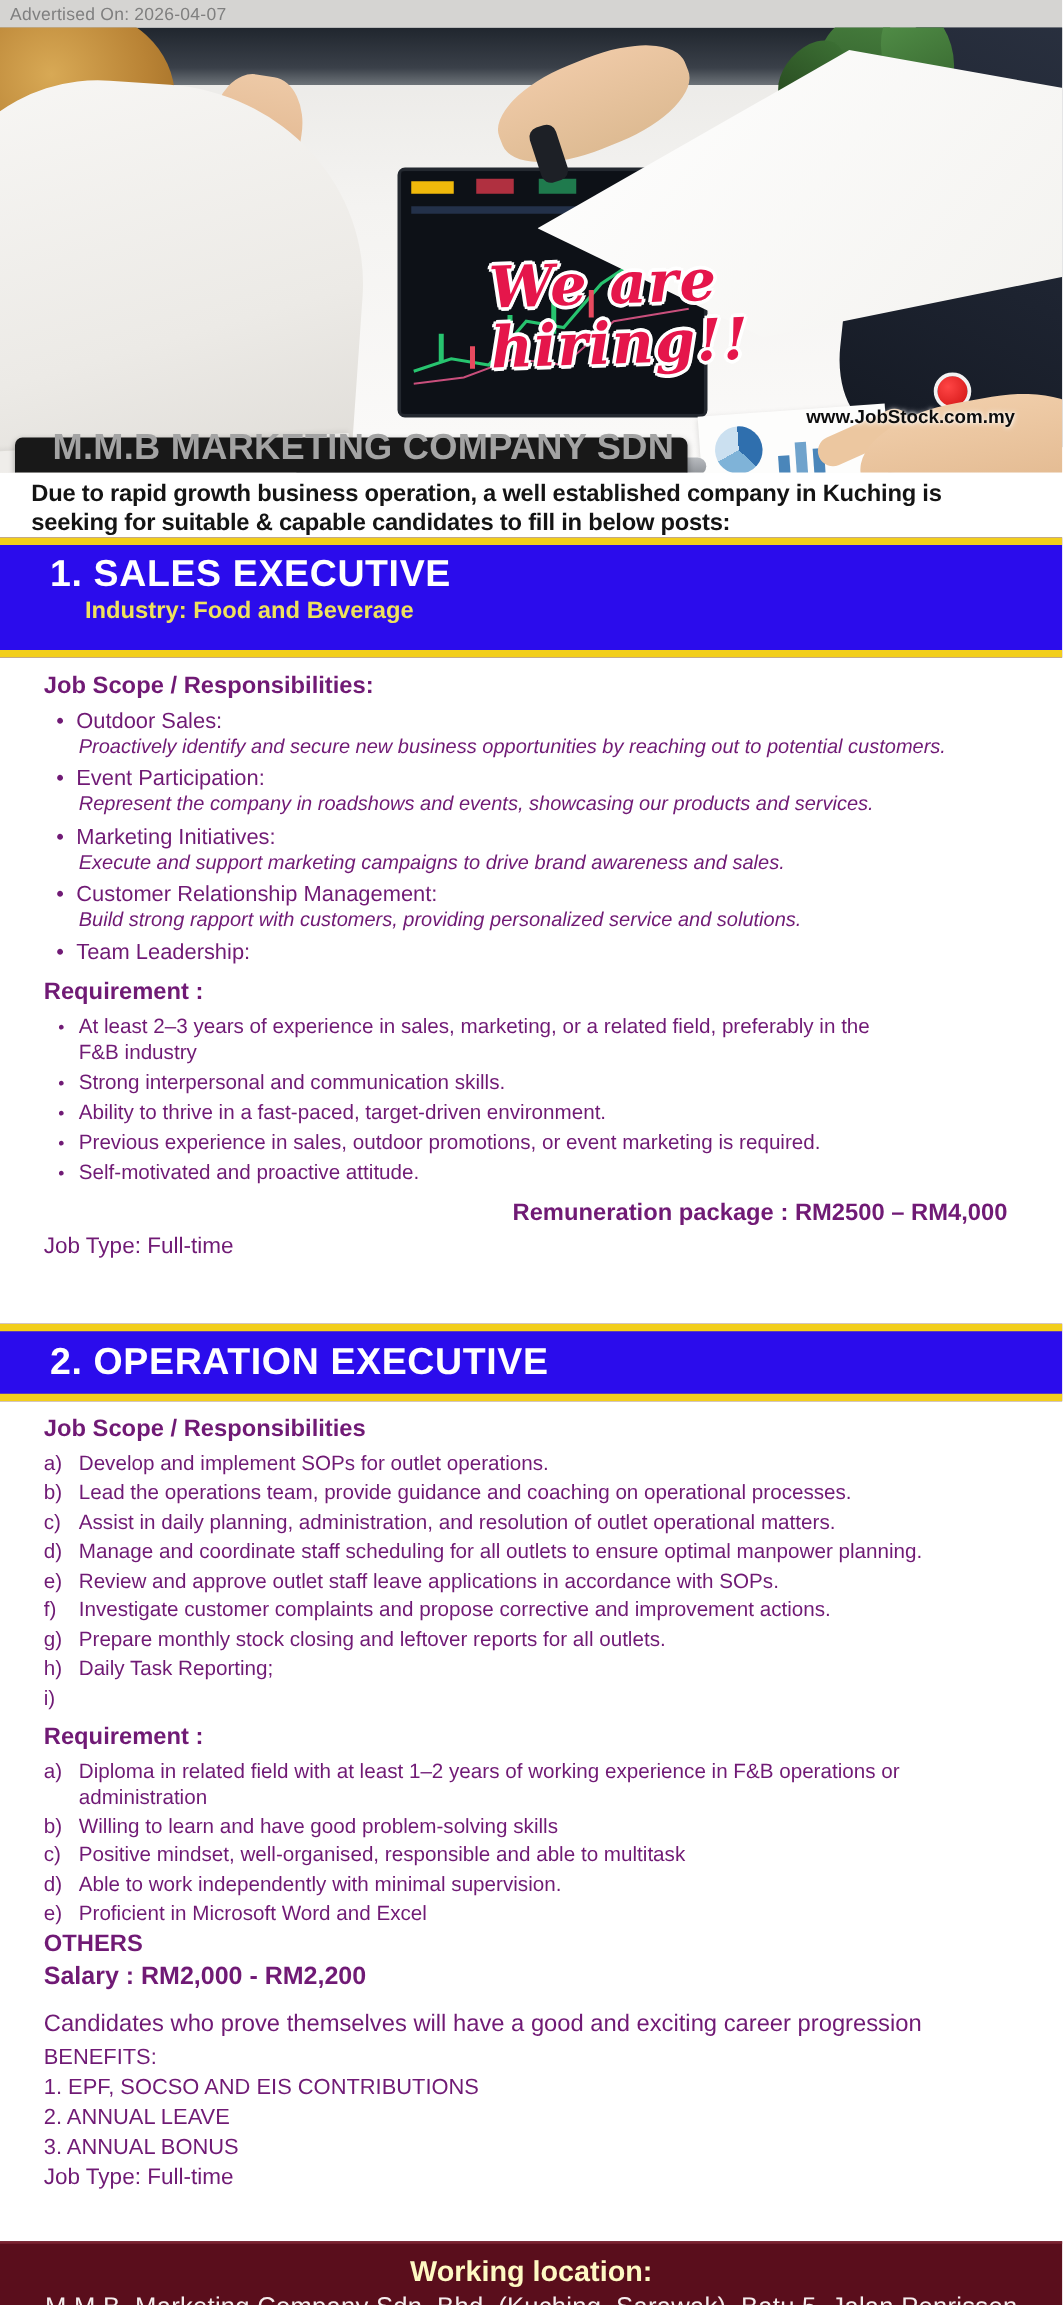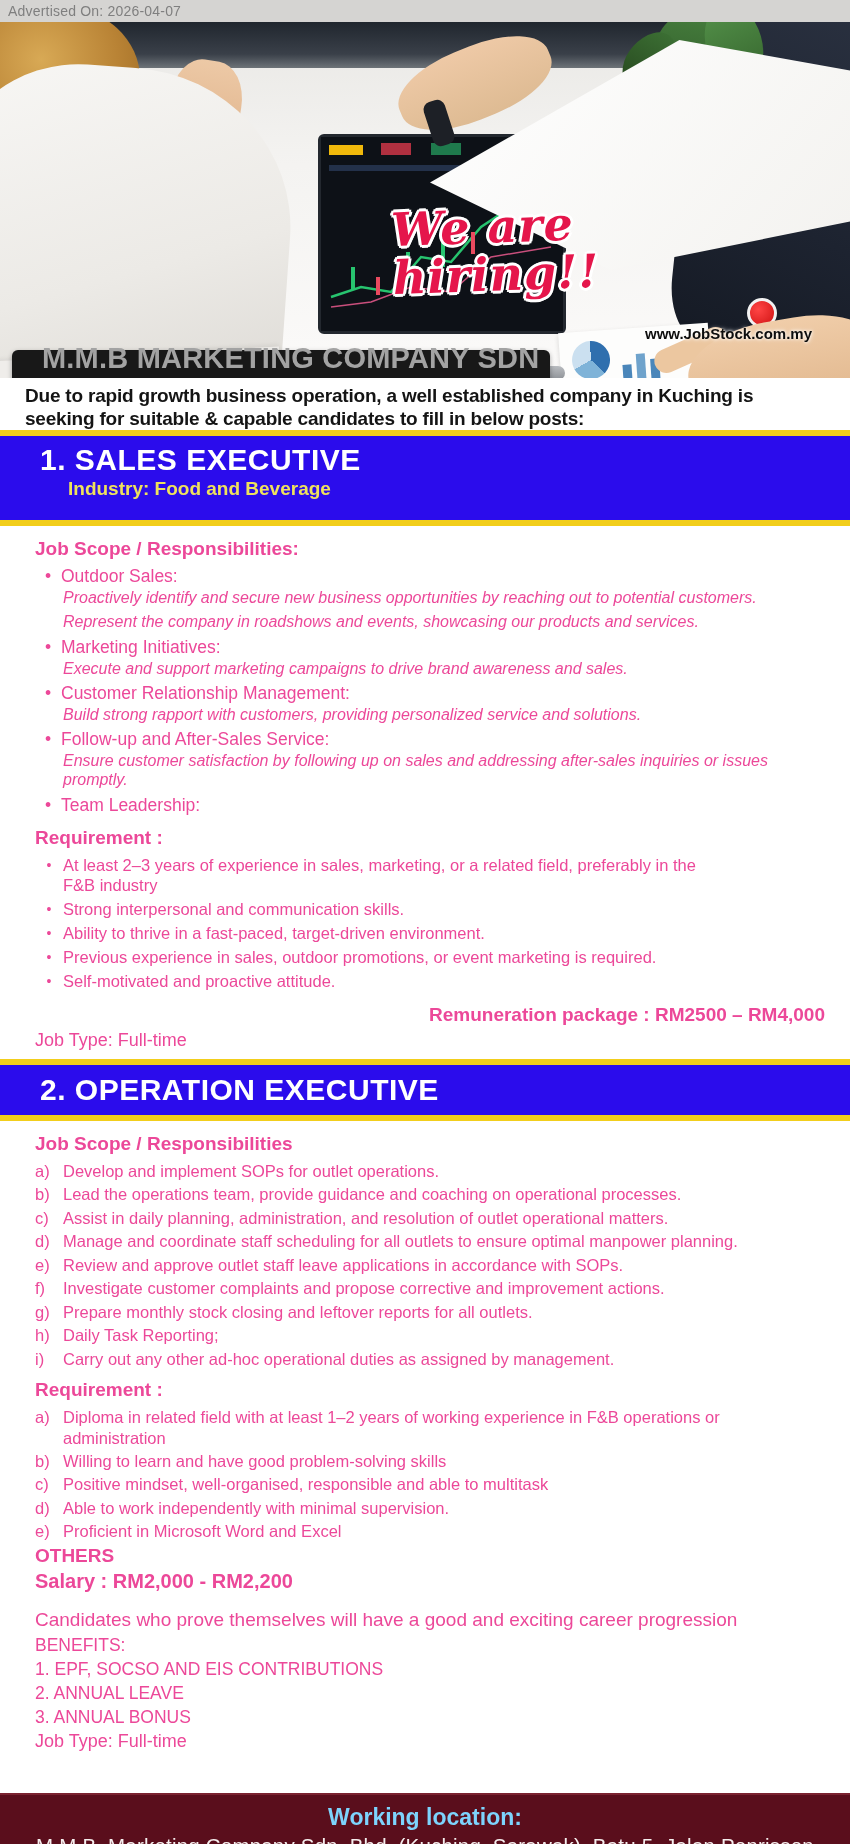--- a/index.html
+++ b/index.html
@@ -50,21 +50,21 @@
   .intro p { font-size:19px; font-weight:bold; color:#141414; line-height:1.22; letter-spacing:-0.2px; }
 
   
   .job-banner { background:#2b0cec; border-top:6px solid #f2ce1b; border-bottom:6px solid #f2ce1b; }
   .banner1 { height:96px; padding:8px 0 0 40px; }
   .banner2 { height:62px; padding:9px 0 0 40px; }
   .job-title { color:#ffffff; font-weight:bold; font-size:30px; letter-spacing:0.5px; line-height:1.05; }
   .job-industry { color:#efe25c; font-weight:bold; font-size:19px; margin-left:28px; margin-top:2px; }
 
   
-  .section { padding:12px 25px 0 35px; color:#ec4899; }
+  .section { padding:12px 44px 0 35px; color:#701a75; }
   .sec1 { height:533px; }
   .sec2 { height:672px; }
   .h-bold { font-size:19px; font-weight:bold; margin-bottom:6px; }
   .scope-item { margin-bottom:3px; }
   .scope-label { display:flex; font-size:17.5px; line-height:1.15; margin-bottom:2px; }
   .scope-label::before { content:"•"; width:26px; text-align:center; flex:0 0 26px; }
   .scope-desc { margin-left:28px; font-size:16px; font-style:italic; line-height:1.2; margin-bottom:5px; }
   .scope-desc.plain { font-style:normal; font-size:16.5px; max-width:730px; }
   .req-list { margin-bottom:4px; }
   .req-item { display:flex; font-size:16.5px; line-height:1.22; margin-bottom:4px; max-width:720px; }
@@ -78,21 +78,21 @@
   .others { font-size:19px; font-weight:bold; margin-top:2px; }
   .salary { font-size:20px; font-weight:bold; margin-top:3px; }
   .career { font-size:19px; margin-top:16px; }
   .benefits-h { font-size:17.5px; margin-top:4px; }
   .benefit { font-size:17.5px; margin-top:3px; }
   .jobtype2 { font-size:18px; margin-top:3px; }
   .req-h2 { margin-top:10px; }
 
   
   .location { height:80px; background:#5a0e1c; border-top:2px solid #7a2230; text-align:center; padding-top:9px; }
-  .location .loc-h { color:#7dd3fc; font-weight:bold; font-size:23px; }
+  .location .loc-h { color:#fef9c3; font-weight:bold; font-size:23px; }
   .location .loc-addr { color:#f5eeee; font-size:20.5px; margin-top:3px; letter-spacing:0.2px; }
 
   
   .footer { height:96px; text-align:center; padding-top:16px; }
   .footer .cta { font-size:18px; color:#111111; }
   .footer .email { font-size:23.5px; font-weight:bold; color:#2a1dcb; margin-top:5px; display:inline-block; }
 </style>
 </head>
 <body>
 
@@ -160,35 +160,32 @@
   </div>
 
   <div class="section sec1">
     <div class="h-bold">Job Scope / Responsibilities:</div>
 
     <div class="scope-item">
       <div class="scope-label">Outdoor Sales:</div>
       <div class="scope-desc">Proactively identify and secure new business opportunities by reaching out to potential customers.</div>
     </div>
     <div class="scope-item">
+      <div class="scope-label">Event Participation:</div>
       <div class="scope-desc">Represent the company in roadshows and events, showcasing our products and services.</div>
     </div>
     <div class="scope-item">
       <div class="scope-label">Marketing Initiatives:</div>
       <div class="scope-desc">Execute and support marketing campaigns to drive brand awareness and sales.</div>
     </div>
     <div class="scope-item">
       <div class="scope-label">Customer Relationship Management:</div>
       <div class="scope-desc">Build strong rapport with customers, providing personalized service and solutions.</div>
     </div>
     <div class="scope-item">
-      <div class="scope-label">Follow-up and After-Sales Service:</div>
-      <div class="scope-desc">Ensure customer satisfaction by following up on sales and addressing after-sales inquiries or issues promptly.</div>
-    </div>
-    <div class="scope-item">
       <div class="scope-label">Team Leadership:</div>
     </div>
 
     <div class="h-bold" style="margin-top:12px;">Requirement :</div>
     <div class="req-list">
       <div class="req-item">
           <span>At least 2–3 years of experience in sales, marketing, or a related field, preferably in the F&amp;B industry</span>
         </div>
       <div class="req-item">
           <span>Strong interpersonal and communication skills.</span>
@@ -242,21 +239,20 @@
     <div class="lettered">
         <span class="letter">g)</span>
         <span>Prepare monthly stock closing and leftover reports for all outlets.</span>
       </div>
     <div class="lettered">
         <span class="letter">h)</span>
         <span>Daily Task Reporting;</span>
       </div>
     <div class="lettered">
         <span class="letter">i)</span>
-        <span>Carry out any other ad-hoc operational duties as assigned by management.</span>
       </div>
 
     <div class="h-bold req-h2">Requirement :</div>
     <div class="lettered">
         <span class="letter">a)</span>
         <span>Diploma in related field with at least 1–2 years of working experience in F&amp;B operations or administration</span>
       </div>
     <div class="lettered">
         <span class="letter">b)</span>
         <span>Willing to learn and have good problem-solving skills</span>

